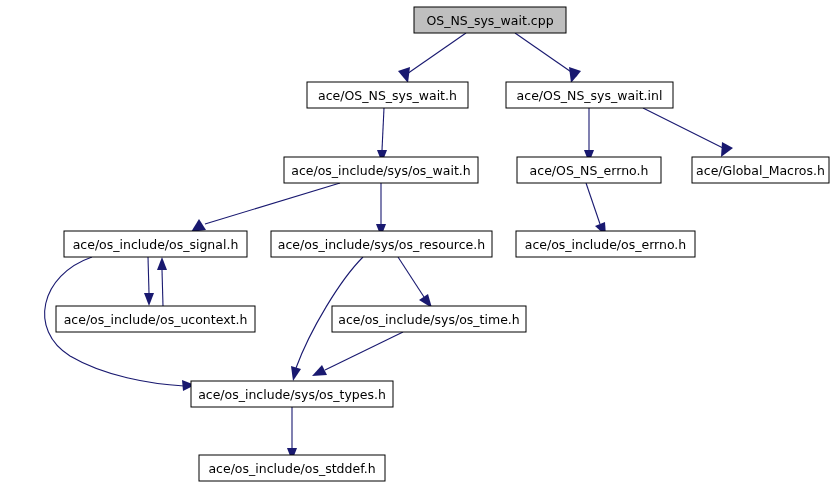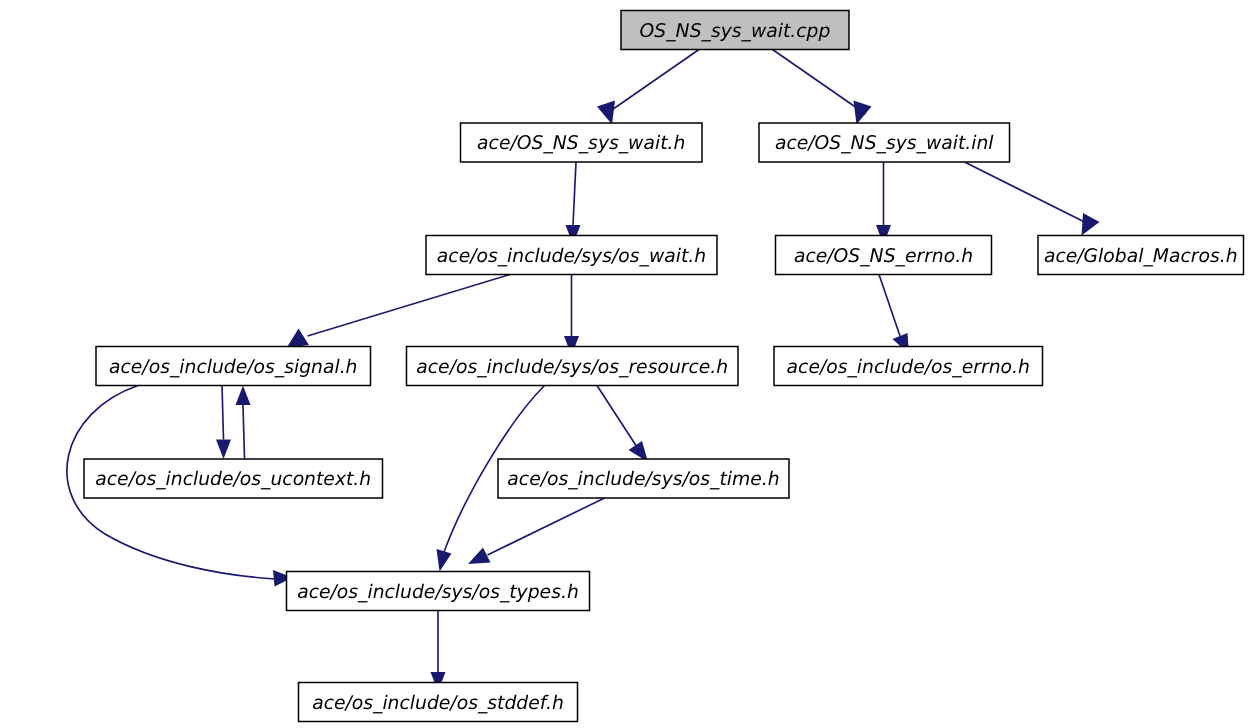--- a/index.html
+++ b/index.html
@@ -11,21 +11,20 @@
     width: 835px;
     height: 485px;
     font-family: "DejaVu Sans", "Liberation Sans", sans-serif;
     overflow: hidden;
   }
   #graph-root {
     position: relative;
     width: 835px;
     height: 485px;
     background: #ffffff;
-    font-style: italic;
   }
   svg#graph-canvas {
     display: block;
     width: 835px;
     height: 485px;
   }
   .node-box {
     fill: #ffffff;
     stroke: #000000;
     stroke-width: 1;

